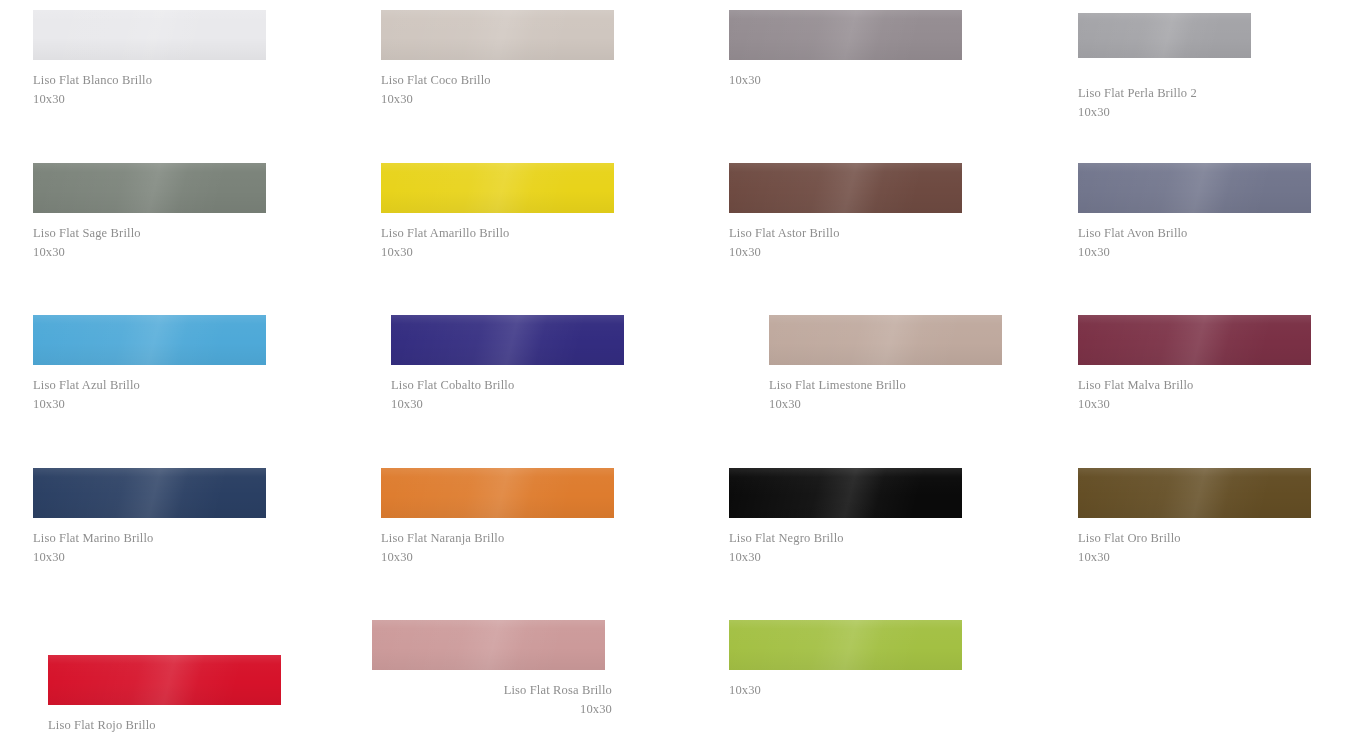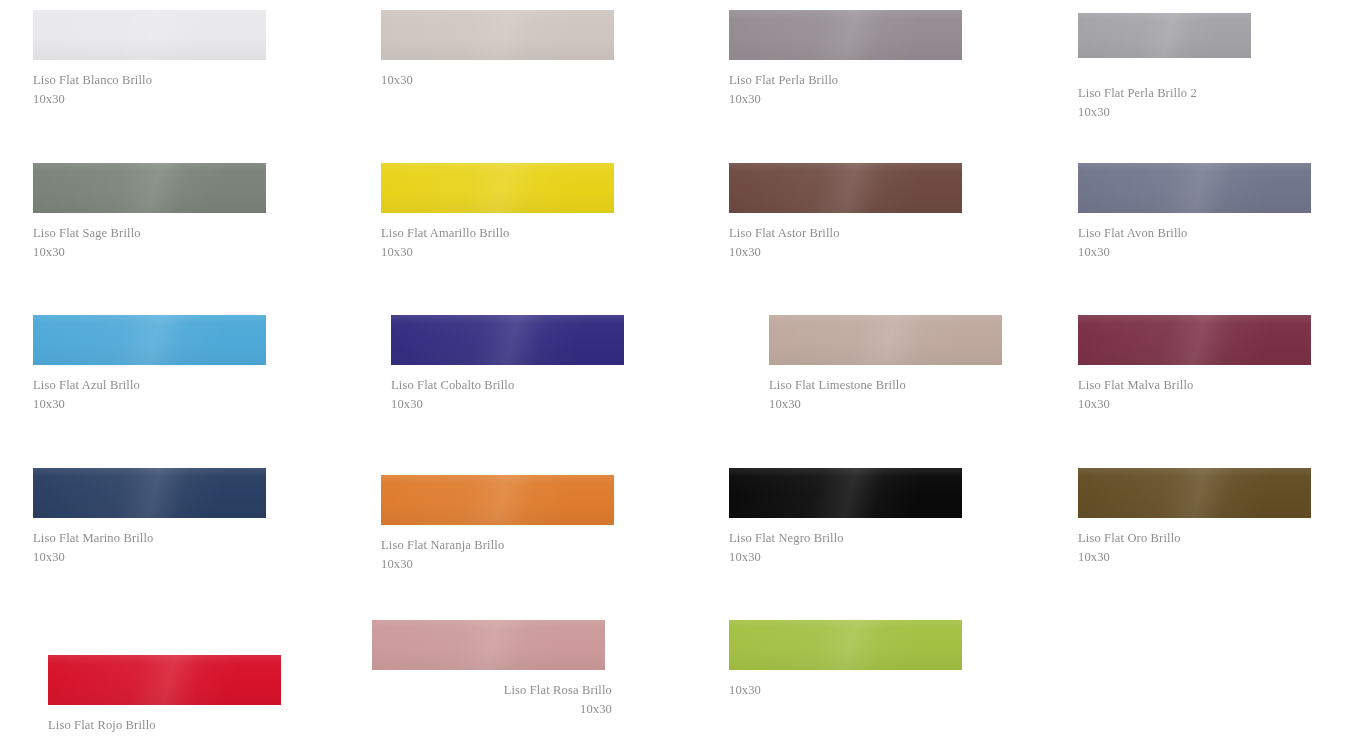--- a/index.html
+++ b/index.html
@@ -102,32 +102,32 @@
       </div>
     </div>
     <div class="product-card" style="left: 381px; top: 10px;">
       <div class="swatch-wrap">
         <div class="swatch" style="background: rgb(207, 198, 191);">
           <div class="gloss"></div>
           <div class="gloss2"></div>
         </div>
       </div>
       <div class="label-block">
+        <span class="label-name">Liso Flat Coco Brillo</span>
         <span class="label-size">10x30</span>
       </div>
     </div>
     <div class="product-card" style="left: 729px; top: 10px;">
       <div class="swatch-wrap">
         <div class="swatch" style="background: rgb(148, 140, 145);">
           <div class="gloss"></div>
           <div class="gloss2"></div>
         </div>
       </div>
       <div class="label-block">
-        <span class="label-name">Liso Flat Perla Brillo</span>
         <span class="label-size">10x30</span>
       </div>
     </div>
     <div class="product-card card-small" style="left: 1078px; top: 13px;">
       <div class="swatch-wrap">
         <div class="swatch" style="background: rgb(163, 163, 167);">
           <div class="gloss"></div>
           <div class="gloss2"></div>
         </div>
       </div>
@@ -237,21 +237,21 @@
         <div class="swatch" style="background: rgb(42, 63, 99);">
           <div class="gloss"></div>
           <div class="gloss2"></div>
         </div>
       </div>
       <div class="label-block">
         <span class="label-name">Liso Flat Marino Brillo</span>
         <span class="label-size">10x30</span>
       </div>
     </div>
-    <div class="product-card" style="left: 381px; top: 468px; margin-top: 7px;">
+    <div class="product-card" style="left: 381px; top: 468px;">
       <div class="swatch-wrap">
         <div class="swatch" style="background: rgb(222, 124, 46);">
           <div class="gloss"></div>
           <div class="gloss2"></div>
         </div>
       </div>
       <div class="label-block">
         <span class="label-name">Liso Flat Naranja Brillo</span>
         <span class="label-size">10x30</span>
       </div>

